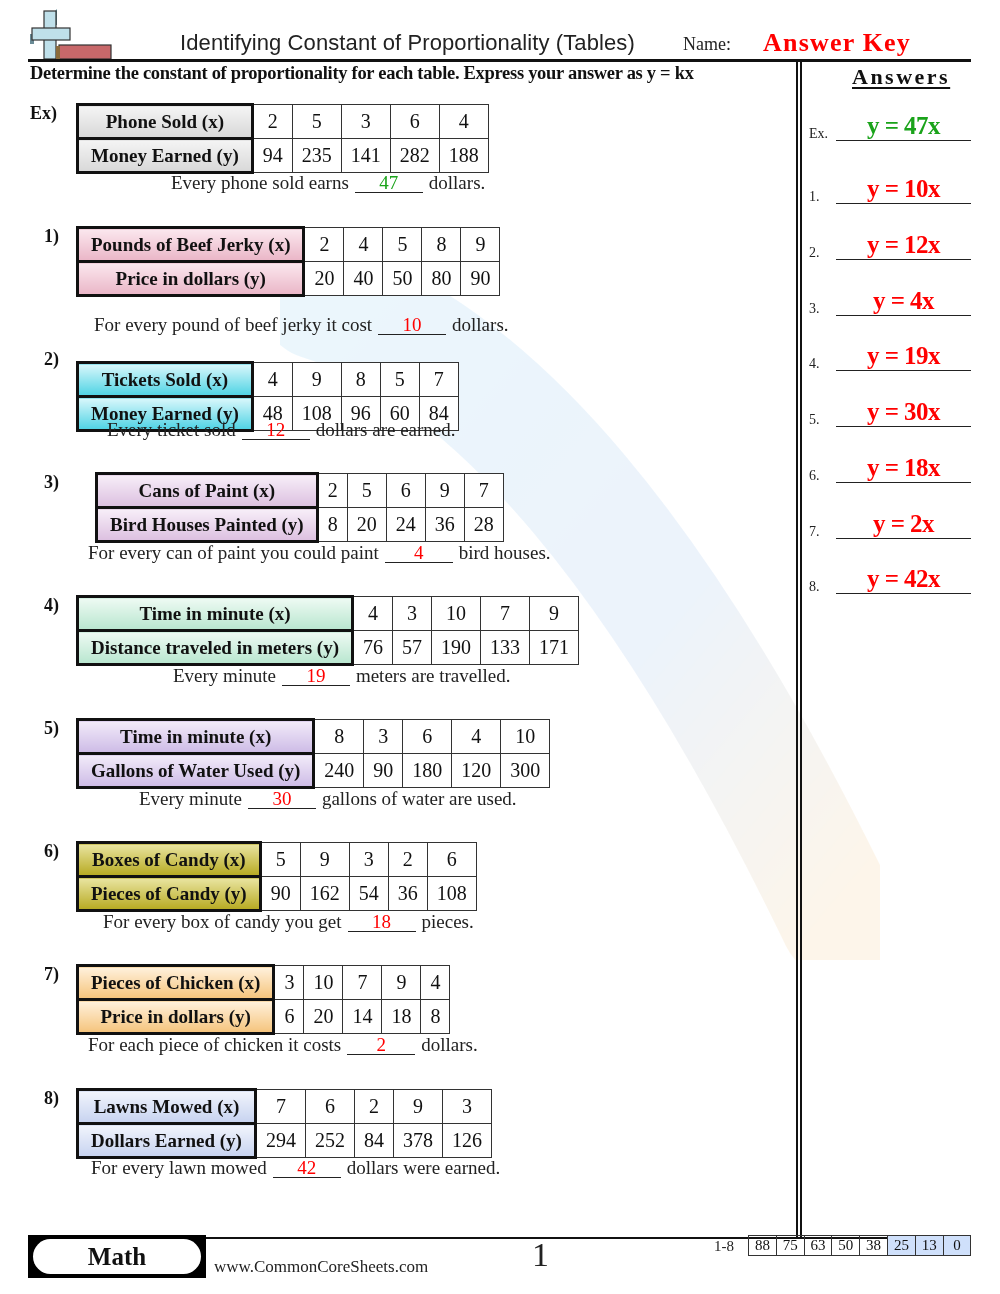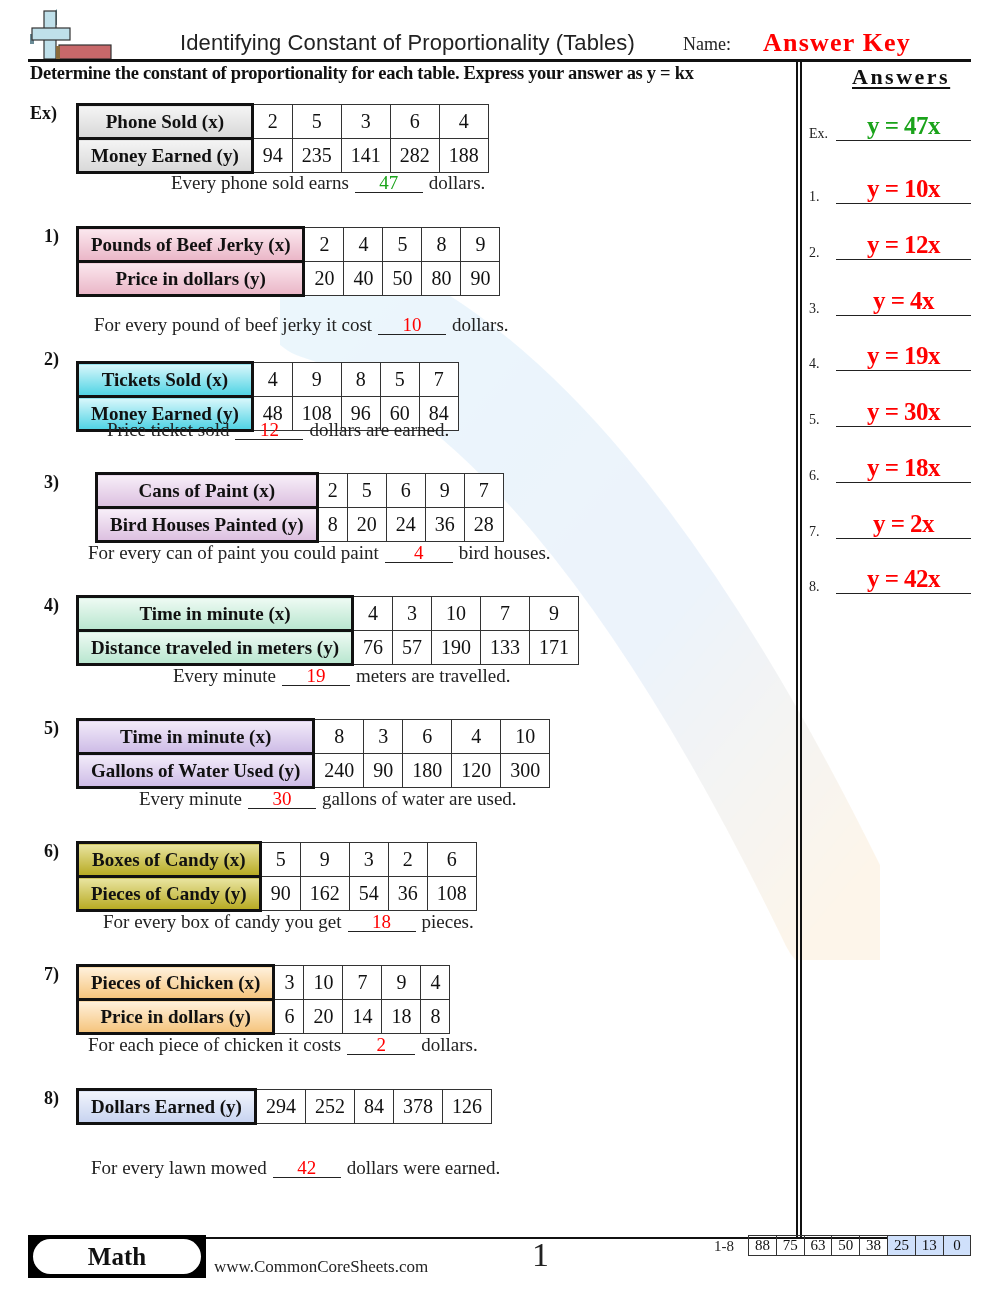--- a/index.html
+++ b/index.html
@@ -201,21 +201,21 @@
       <td class="hd bg-cyan">Money Earned (y)</td>
       <td>48</td>
       <td>108</td>
       <td>96</td>
       <td>60</td>
       <td>84</td>
     </tr>
   </tbody>
     </table>
   <div class="sentence" style="left:77px; top:70px;">
-    <span>Price ticket sold</span><span class="blank">12</span><span>dollars are earned.</span>
+    <span>Every ticket sold</span><span class="blank">12</span><span>dollars are earned.</span>
   </div>
 </div>
 
 <div class="problem" style="top:472px;">
   <span class="p-label" style="left:14px;">3)</span>
   <table class="pt" style="left:46px; top:0;margin-left:19px;">
     <tbody>
         <tr>
       <td class="hd bg-lav" style="width:236px;">Cans of Paint (x)</td>
       <td style="width:40px;">2</td>
@@ -344,20 +344,28 @@
     </table>
   <div class="sentence" style="left:58px; top:70px;">
     <span>For each piece of chicken it costs</span><span class="blank">2</span><span>dollars.</span>
   </div>
 </div>
 
 <div class="problem" style="top:1088px;">
   <span class="p-label" style="left:14px;">8)</span>
   <table class="pt" style="left:46px; top:0;">
     <tbody>
+        <tr>
+      <td class="hd bg-blue" style="width:182px;">Lawns Mowed (x)</td>
+      <td style="width:55px;">7</td>
+      <td style="width:55px;">6</td>
+      <td style="width:43px;">2</td>
+      <td style="width:55px;">9</td>
+      <td style="width:55px;">3</td>
+    </tr>
     <tr>
       <td class="hd bg-blue">Dollars Earned (y)</td>
       <td>294</td>
       <td>252</td>
       <td>84</td>
       <td>378</td>
       <td>126</td>
     </tr>
   </tbody>
     </table>

